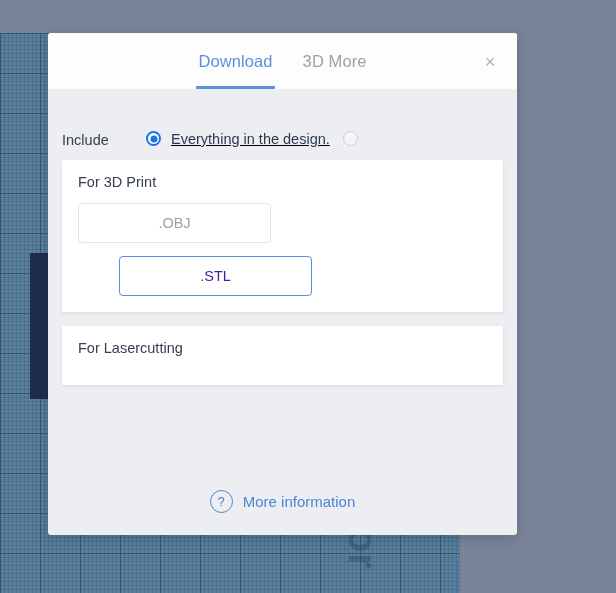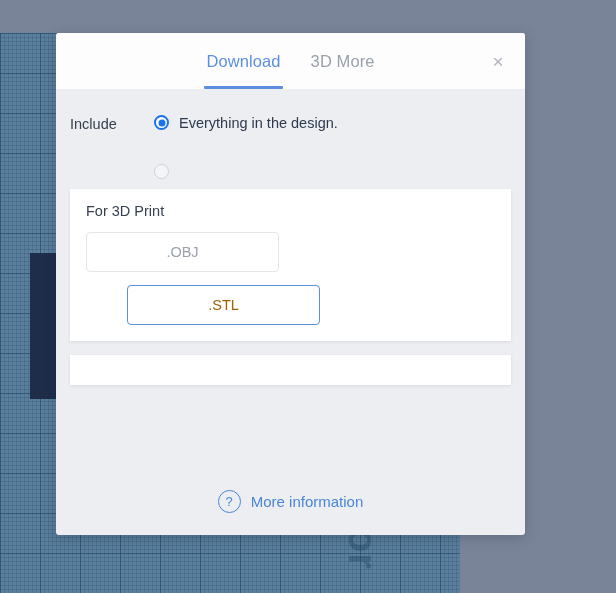--- a/index.html
+++ b/index.html
@@ -61,21 +61,21 @@
     position: absolute;
     left: 0; top: 0;
     width: 616px;
     height: 33px;
     background: #7a8499;
   }
 
   
   #download-modal {
     position: absolute;
-    left: 56px;
+    left: 48px;
     top: 33px;
     width: 469px;
     height: 502px;
     background: #eceef1;
     border-radius: 3px;
     box-shadow: 0 3px 14px rgba(20,30,50,.22);
     overflow: hidden;
     display: flex;
     flex-direction: column;
   }
@@ -141,34 +141,35 @@
     display: flex;
     flex-direction: column;
     overflow: hidden;
   }
 
   
   .include-row {
     display: flex;
     align-items: flex-start;
     padding: 6px 0 10px 0;
+    margin-top: 16px;
   }
   .include-label {
     width: 84px;
     flex: none;
     font-size: 14.5px;
     color: #36404f;
     padding-top: 3px;
     padding-left: 0px;
   }
   .radio-group {
     flex: 1 1 auto;
     display: flex;
-    flex-direction: column;
-    gap: 28px;
+    gap: 13px;
+    text-decoration: underline;
   }
   .radio-option {
     display: flex;
     align-items: flex-start;
     gap: 10px;
     cursor: pointer;
   }
   .radio-option.disabled { cursor: default; }
   .radio-mark {
     flex: none;
@@ -231,21 +232,21 @@
     color: #9aa1ab;
     font-size: 14.5px;
     font-family: inherit;
     cursor: pointer;
     display: flex;
     align-items: center;
     justify-content: center;
   }
   .format-btn.selected {
     border: 1.5px solid #5b8fe0;
-    color: #a16207;
+    color: #4c1d95;
     margin-left: 41px;
   }
 
   
   .modal-footer {
     flex: none;
     display: flex;
     align-items: center;
     justify-content: center;
     gap: 10px;
@@ -310,20 +311,21 @@
 
     <div class="section-card">
       <div class="section-title">For 3D Print</div>
       <div class="format-grid">
         <button class="format-btn">.OBJ</button>
         <button class="format-btn selected">.STL</button>
       </div>
     </div>
 
     <div class="section-card">
+      <div class="section-title">For Lasercutting</div>
     </div>
 
   </div>
 
   <div class="modal-footer">
     <a id="more-info-link">
       <span class="help-icon">?</span>
       <span>More information</span>
     </a>
   </div>

